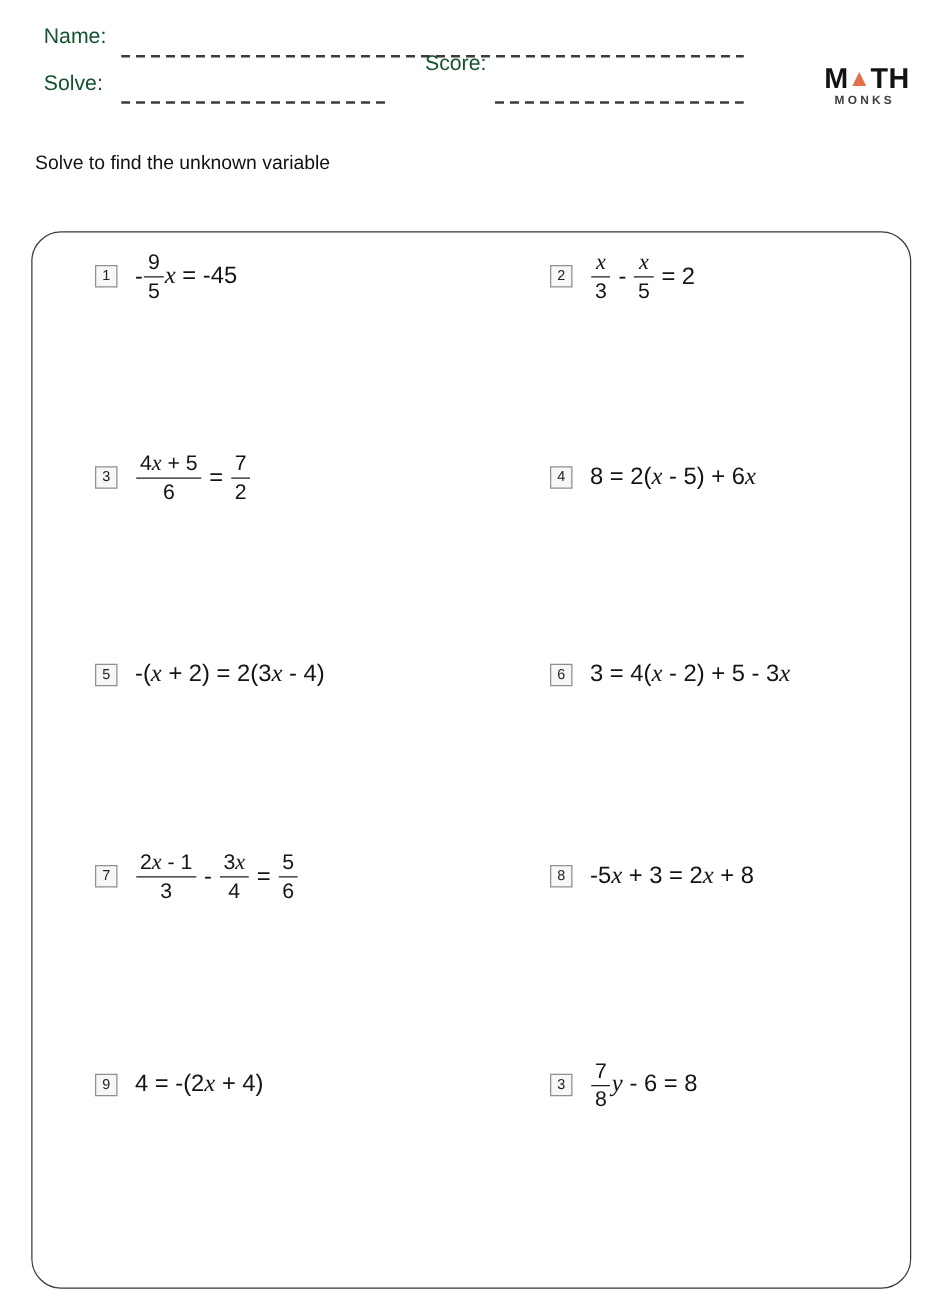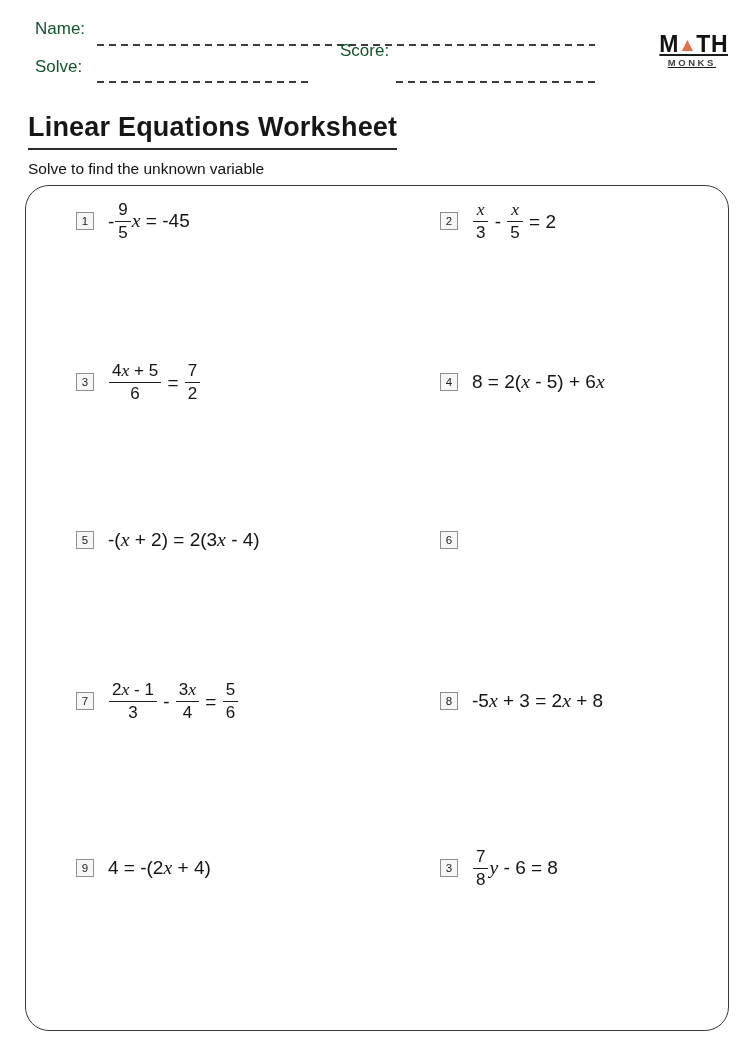--- a/index.html
+++ b/index.html
@@ -27,24 +27,23 @@
   #name-label  { left: 35px; top: 19px; }
   #name-line   { left: 97px; top: 44px; width: 498px; }
   #date-label  { left: 35px; top: 57px; }
   #date-line   { left: 97px; top: 81px; width: 213px; }
   #score-label { left: 340px; top: 41px; }
   #score-line  { left: 396px; top: 81px; width: 199px; }
 
   
   .logo {
     position: absolute;
-    top: 33px; right: 14px;
+    top: 51px; right: 14px;
     text-align: right;
     line-height: 1;
-    text-decoration: underline;
   }
   .logo-top {
     font-size: 23px;
     font-weight: 700;
     color: #131313;
     letter-spacing: 0.5px;
     white-space: nowrap;
   }
   .logo-tri {
     font-size: 19px;
@@ -152,21 +151,20 @@
 
 <span class="field-label" id="score-label">Score:</span>
 <span class="dash-line" id="score-line"></span>
 
 <div class="logo">
   <div class="logo-top"><span>M</span><span class="logo-tri" id="logo-tri" style="color: rgb(224, 113, 75);">▲</span><span>TH</span></div>
   <div class="logo-bottom">MONKS</div>
 </div>
 
 <div class="title-wrap">
-  <h1 class="title">Linear Equations Worksheet</h1>
   <div class="subtitle">Solve to find the unknown variable</div>
 </div>
 
 <div class="sheet-box">
 
   <div class="problem p-col-left p-row-1">
     <span class="num-box">1</span>
     <span class="equation">
       <span class="seg">-</span>
         <span class="frac"><span class="fnum">9</span><span class="fden">5</span></span>
@@ -202,20 +200,23 @@
 
   <div class="problem p-col-left p-row-3">
     <span class="num-box">5</span>
     <span class="equation">
       <span class="seg">-(<i class="v">x</i> + 2) = 2(3<i class="v">x</i> - 4)</span>
     </span>
   </div>
 
   <div class="problem p-col-right p-row-3">
     <span class="num-box">6</span>
+    <span class="equation">
+      <span class="seg">3 = 4(<i class="v">x</i> - 2) + 5 - 3<i class="v">x</i></span>
+    </span>
   </div>
 
   <div class="problem p-col-left p-row-4">
     <span class="num-box">7</span>
     <span class="equation">
       <span class="frac"><span class="fnum">2<i class="v">x</i> - 1</span><span class="fden">3</span></span>
         <span class="seg"> - </span>
         <span class="frac"><span class="fnum">3<i class="v">x</i></span><span class="fden">4</span></span>
         <span class="seg"> = </span>
         <span class="frac"><span class="fnum">5</span><span class="fden">6</span></span>

